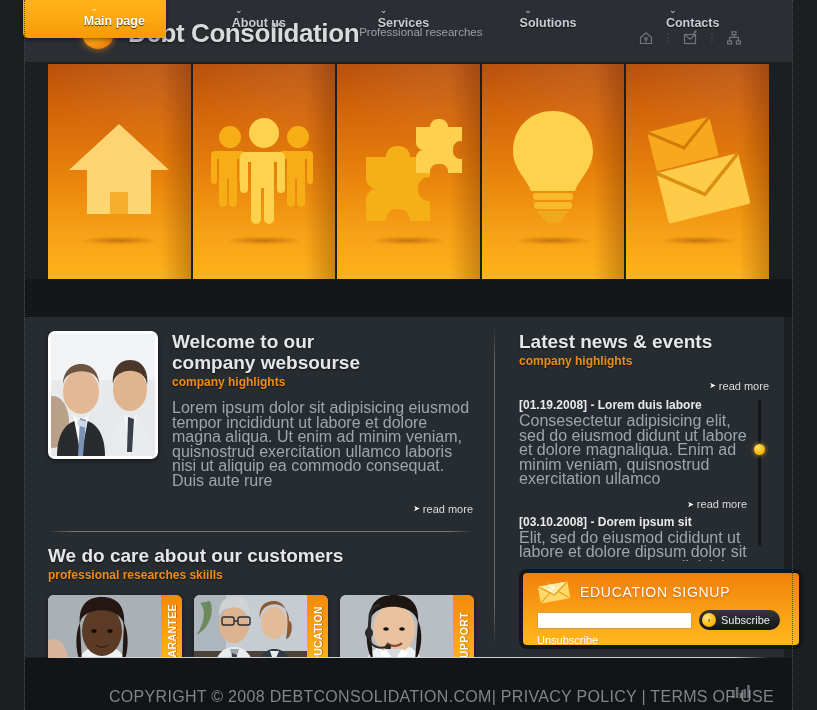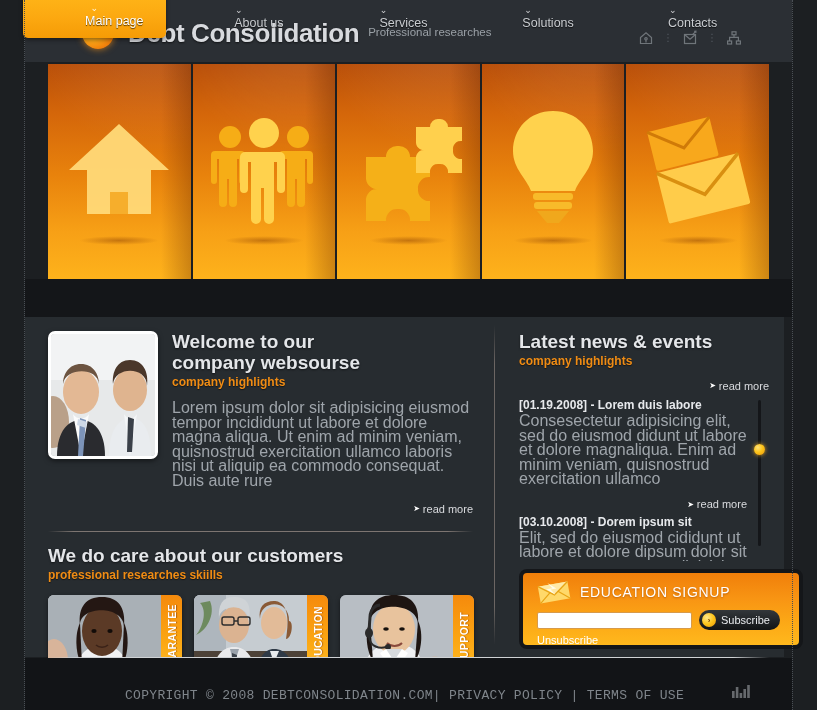--- a/index.html
+++ b/index.html
@@ -39,21 +39,21 @@
     position: relative; flex: none;
   }
   .logo-badge svg { position: absolute; left: 6px; top: 6px; }
   .logo-title {
     margin-left: 14px;
     font-size: 26px; font-weight: bold; letter-spacing: -0.4px;
     color: #d8dade;
     text-shadow: 0 1px 2px rgba(0,0,0,.6);
   }
   .logo-tag {
-    margin-left: 9px; font-size: 11.5px; color: #9aa0a6; padding-bottom: 2px;
+    font-size: 11.5px; color: #9aa0a6; padding-bottom: 2px;
   }
   .head-icons {
     position: absolute; right: 50px; top: 30px;
     display: flex; align-items: center; gap: 9px;
   }
   .head-icons .sep {
     color: #555b61; font-size: 10px; line-height: 1; letter-spacing: 0;
   }
   .hi { width: 16px; height: 16px; display: block; opacity: .62; }
 
@@ -97,21 +97,21 @@
   .nav-item {
     flex: 1 1 0; position: relative;
     display: flex; flex-direction: column; align-items: center; justify-content: center;
     height: 40px; cursor: pointer;
   }
   .nav-item .chev {
     color: #e9eaec; font-size: 9px; line-height: 7px; opacity: .85;
     margin-bottom: 2px;
   }
   .nav-item .lbl {
-    font-size: 12.5px; color: #c9ccd0; font-weight: normal;
+    font-size: 12.5px; color: #c9ccd0; font-weight: bold;
     text-shadow: 0 1px 1px rgba(0,0,0,.7);
     margin-left: 40px;
   }
   .nav-item.active {
     background: linear-gradient(to bottom, #ffb518 0%, #fca810 55%, #f59b06 100%);
     height: 44px; margin-top: -4px;
     border-bottom-left-radius: 5px; border-bottom-right-radius: 5px;
     box-shadow: 0 2px 4px rgba(0,0,0,.45);
   }
   .nav-item.active .lbl { color: #ffffff; }
@@ -249,22 +249,22 @@
   
   .footer-line {
     position: absolute; left: 48px; top: 657px; width: 721px; height: 1px;
     background: linear-gradient(to right, rgba(255,255,255,0) 0%, #cfd2d5 5%, #cfd2d5 95%, rgba(255,255,255,0) 100%);
   }
   .footer {
     position: absolute; left: 25px; top: 658px; width: 767px; height: 52px;
     background: #121417;
   }
   .footer-text {
-    position: absolute; left: 100px; top: 30px;
-    font-size: 13px; color: #7f858b; letter-spacing: .3px; font-family: Liberation Mono, monospace;
+    position: absolute; left: 84px; top: 30px;
+    font-size: 16px; color: #7f858b; letter-spacing: .3px;
   }
   .footer-icon { position: absolute; right: 42px; top: 27px; opacity: .5; }
 </style>
 </head>
 <body>
 
 <div class="page">
 
   <div class="guide left"></div>
   <div class="guide right"></div>

